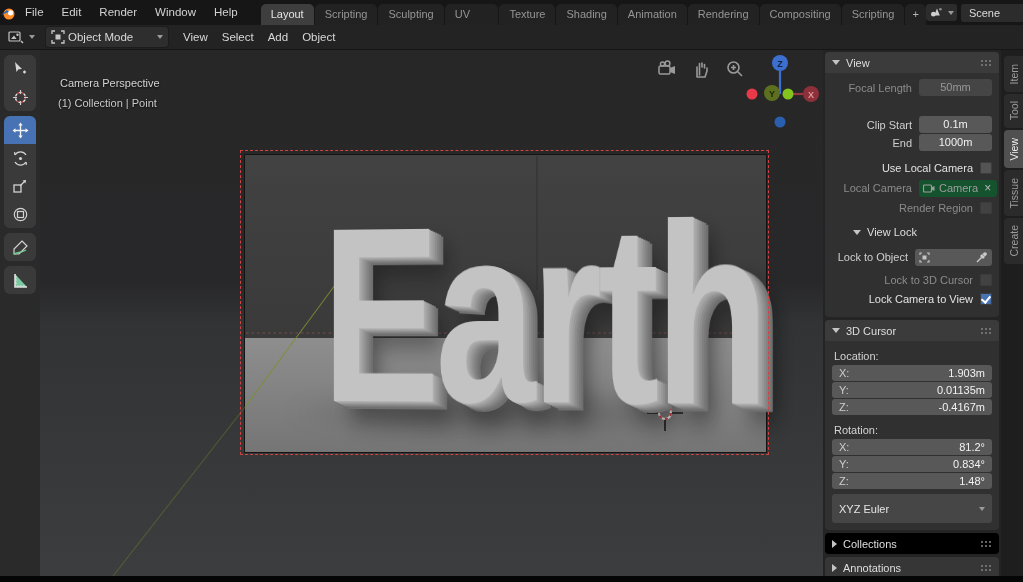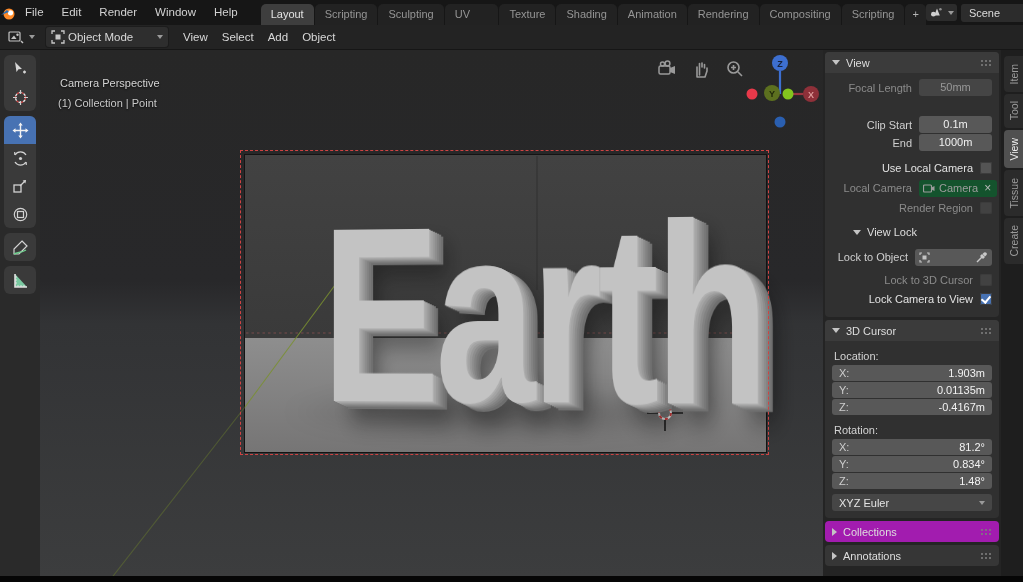--- a/index.html
+++ b/index.html
@@ -81,21 +81,21 @@
   .checkbox.checked::after{content:"";position:absolute;left:3px;top:1px;width:4px;height:7px;border:solid #fff;border-width:0 2px 2px 0;transform:rotate(40deg);}
   .objfield{flex:1;height:17px;background:#585858;border-radius:3px;display:flex;align-items:center;padding:0 4px;gap:4px;}
   .objfield.dim{background:#14532d;}
   .objfield .fval{font-size:11px;color:#9d9d9d;flex:1;}
   .x-icon{color:#b9b9b9;font-size:12px;line-height:1;padding:0 2px;}
   .subheader{display:flex;align-items:center;gap:6px;height:20px;padding-left:28px;font-size:11px;color:#dedede;}
   .sec-label{font-size:11px;color:#d3d3d3;margin:4px 9px 3px 9px;}
   .axisrow{display:flex;align-items:center;height:16px;margin:0 7px 1px 7px;background:#585858;border-radius:3px;padding:0 7px;}
   .axisrow .ax{font-size:11px;color:#cdcdcd;}
   .axisrow .av{margin-left:auto;font-size:11px;color:#f2f2f2;}
-  .dropdown{display:flex;align-items:center;height:17px;margin:5px 7px 0 7px;background:#464646;border-radius:3px;padding:0 7px;}
+  .dropdown{display:flex;align-items:center;height:29px;margin:5px 7px 0 7px;background:#464646;border-radius:3px;padding:0 7px;}
   .dropdown .dv{font-size:11px;color:#e4e4e4;}
   .dropdown .chev{margin-left:auto;}
 
   
   .tabstrip{left:1001px;top:50px;width:22px;height:526px;background:#1e1e1e;z-index:5;display:flex;flex-direction:column;padding-top:6px;gap:2px;box-sizing:border-box;}
   .vtab{width:19px;border-radius:4px 0 0 4px;background:#2b2b2b;display:flex;align-items:center;justify-content:center;margin-left:3px;}
   .vtab span{writing-mode:vertical-rl;transform:rotate(180deg);font-size:10.5px;color:#9c9c9c;padding:7px 0;}
   .vtab.active{background:#505050;}
   .vtab.active span{color:#f0f0f0;}
 
@@ -513,21 +513,21 @@
         <span class="av">1.48°</span>
       </div>
       <div class="dropdown">
         <span class="dv">XYZ Euler</span>
         <span class="chev"></span>
       </div>
     </div>
   </div>
 
   <div class="panel">
-    <div class="panel-header" style="background:#a21caf">
+    <div class="panel-header" style="background:#000000">
       <span class="tri-right"></span>
       <span>Collections</span>
       <span class="grip"></span>
     </div>
   </div>
 
   <div class="panel">
     <div class="panel-header" style="background:#363636">
       <span class="tri-right"></span>
       <span>Annotations</span>

